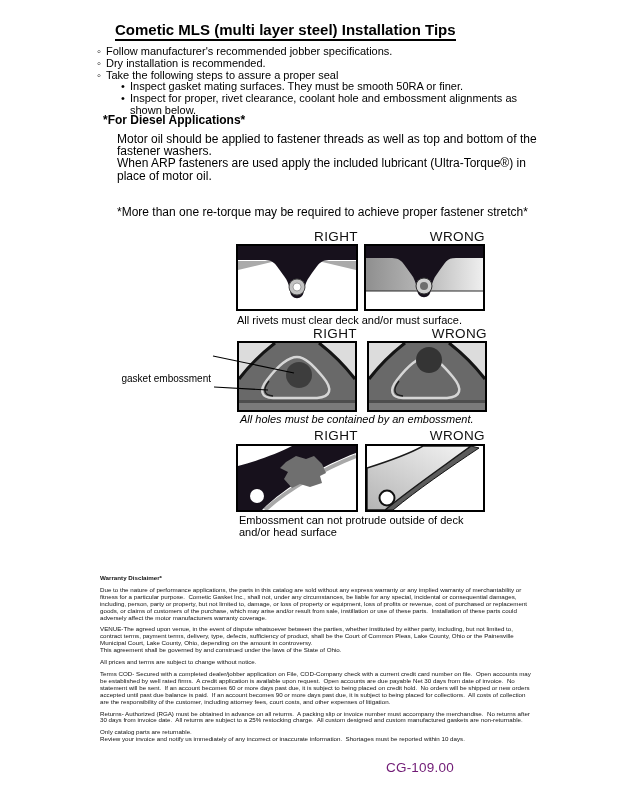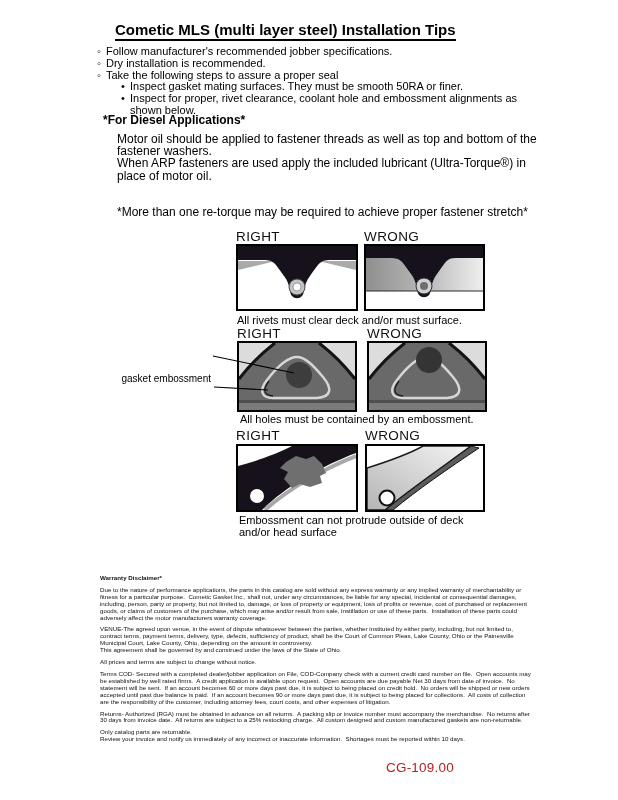--- a/index.html
+++ b/index.html
@@ -13,35 +13,35 @@
   .brow{display:flex;}
   .brow .m{width:9px;flex:0 0 9px;}
   .brow.l2{margin-left:24px;}
 
   .diesel-head{position:absolute;left:103px;top:113px;font-size:12px;font-weight:bold;}
   .para{position:absolute;left:117px;font-size:12px;line-height:12.2px;white-space:pre-line;width:440px;}
   #para1{top:133px;}
   #para2{top:167px;}
   #note{top:206px;}
 
-  .dlabel{position:absolute;font-size:13.5px;letter-spacing:0.4px;text-align:left;color:#101010;}
+  .dlabel{position:absolute;font-size:13.5px;letter-spacing:0.4px;text-align:right;color:#101010;}
   .dbox{position:absolute;border:2px solid #000;background:#fff;box-sizing:border-box;}
   .dbox svg{display:block;width:100%;height:100%;}
   .dcap{position:absolute;font-size:11px;line-height:12.2px;white-space:pre-line;}
 
   .ann{position:absolute;font-size:10px;line-height:11.5px;text-align:right;white-space:pre-line;}
   #ann-coolant{left:90px;top:344px;width:121px;}
   #ann-emboss{left:66px;top:373px;width:145px;}
   .overlay{position:absolute;left:0;top:0;width:618px;height:800px;pointer-events:none;}
 
   .legal{position:absolute;left:100px;top:575px;width:470px;font-size:6.2px;line-height:6.9px;color:#111;}
   .legal .lh{font-weight:bold;margin:0 0 5px 0;}
   .legal p{margin:0 0 5px 0;white-space:pre;}
 
-  .footer{position:absolute;left:386px;top:760px;font-size:13.5px;color:#b91c1c;letter-spacing:0.2px;}
+  .footer{position:absolute;left:386px;top:760px;font-size:13.5px;color:#701a75;letter-spacing:0.2px;}
 </style>
 </head>
 <body>
 
 <div class="page">
 
   <div class="title">
     <span class="ul">Cometic MLS (multi layer steel) Installation Tips</span>
   </div>
 
@@ -136,21 +136,21 @@
       <path d="M36,0 C23,10 10,23 0,36" stroke="#151515" stroke-width="3" fill="none"></path>
       <path d="M80,0 C93,10 106,23 116,36" stroke="#151515" stroke-width="3" fill="none"></path>
       <rect y="57" width="116" height="3" fill="#4e4e4e"></rect>
       <rect y="60" width="116" height="7" fill="#7b7b7b"></rect>
       <path d="M58,14 C66,14 74,22 84,34 C94,46 92,54 78,55 L34,55 C22,55 20,47 28,37 C38,24 48,14 58,14 Z" fill="none" stroke="#d6d6d6" stroke-width="2.5"></path>
       <path d="M30,38 C24,46 24,52 34,53" stroke="#1e1e1e" stroke-width="1.3" fill="none"></path>
       <circle cx="60" cy="17" r="13" fill="#343434"></circle>
     </svg>
   </div>
 
-  <div class="dcap" style="left:240px;top:413px;">All holes must be contained by an embossment.</div>
+  <div class="dcap" style="left:240px;top:413px;font-style:italic;">All holes must be contained by an embossment.</div>
 
   <svg class="overlay">
     <line x1="213" y1="356" x2="294" y2="373" stroke="#000" stroke-width="1.1"></line>
     <line x1="214" y1="387" x2="268" y2="390" stroke="#000" stroke-width="1.1"></line>
   </svg>
 
   <div class="dlabel" style="left:236px;top:428px;width:122px;">RIGHT</div>
   <div class="dlabel" style="left:365px;top:428px;width:120px;">WRONG</div>
 
   <div class="dbox" style="left:236px;top:444px;width:122px;height:68px;">

